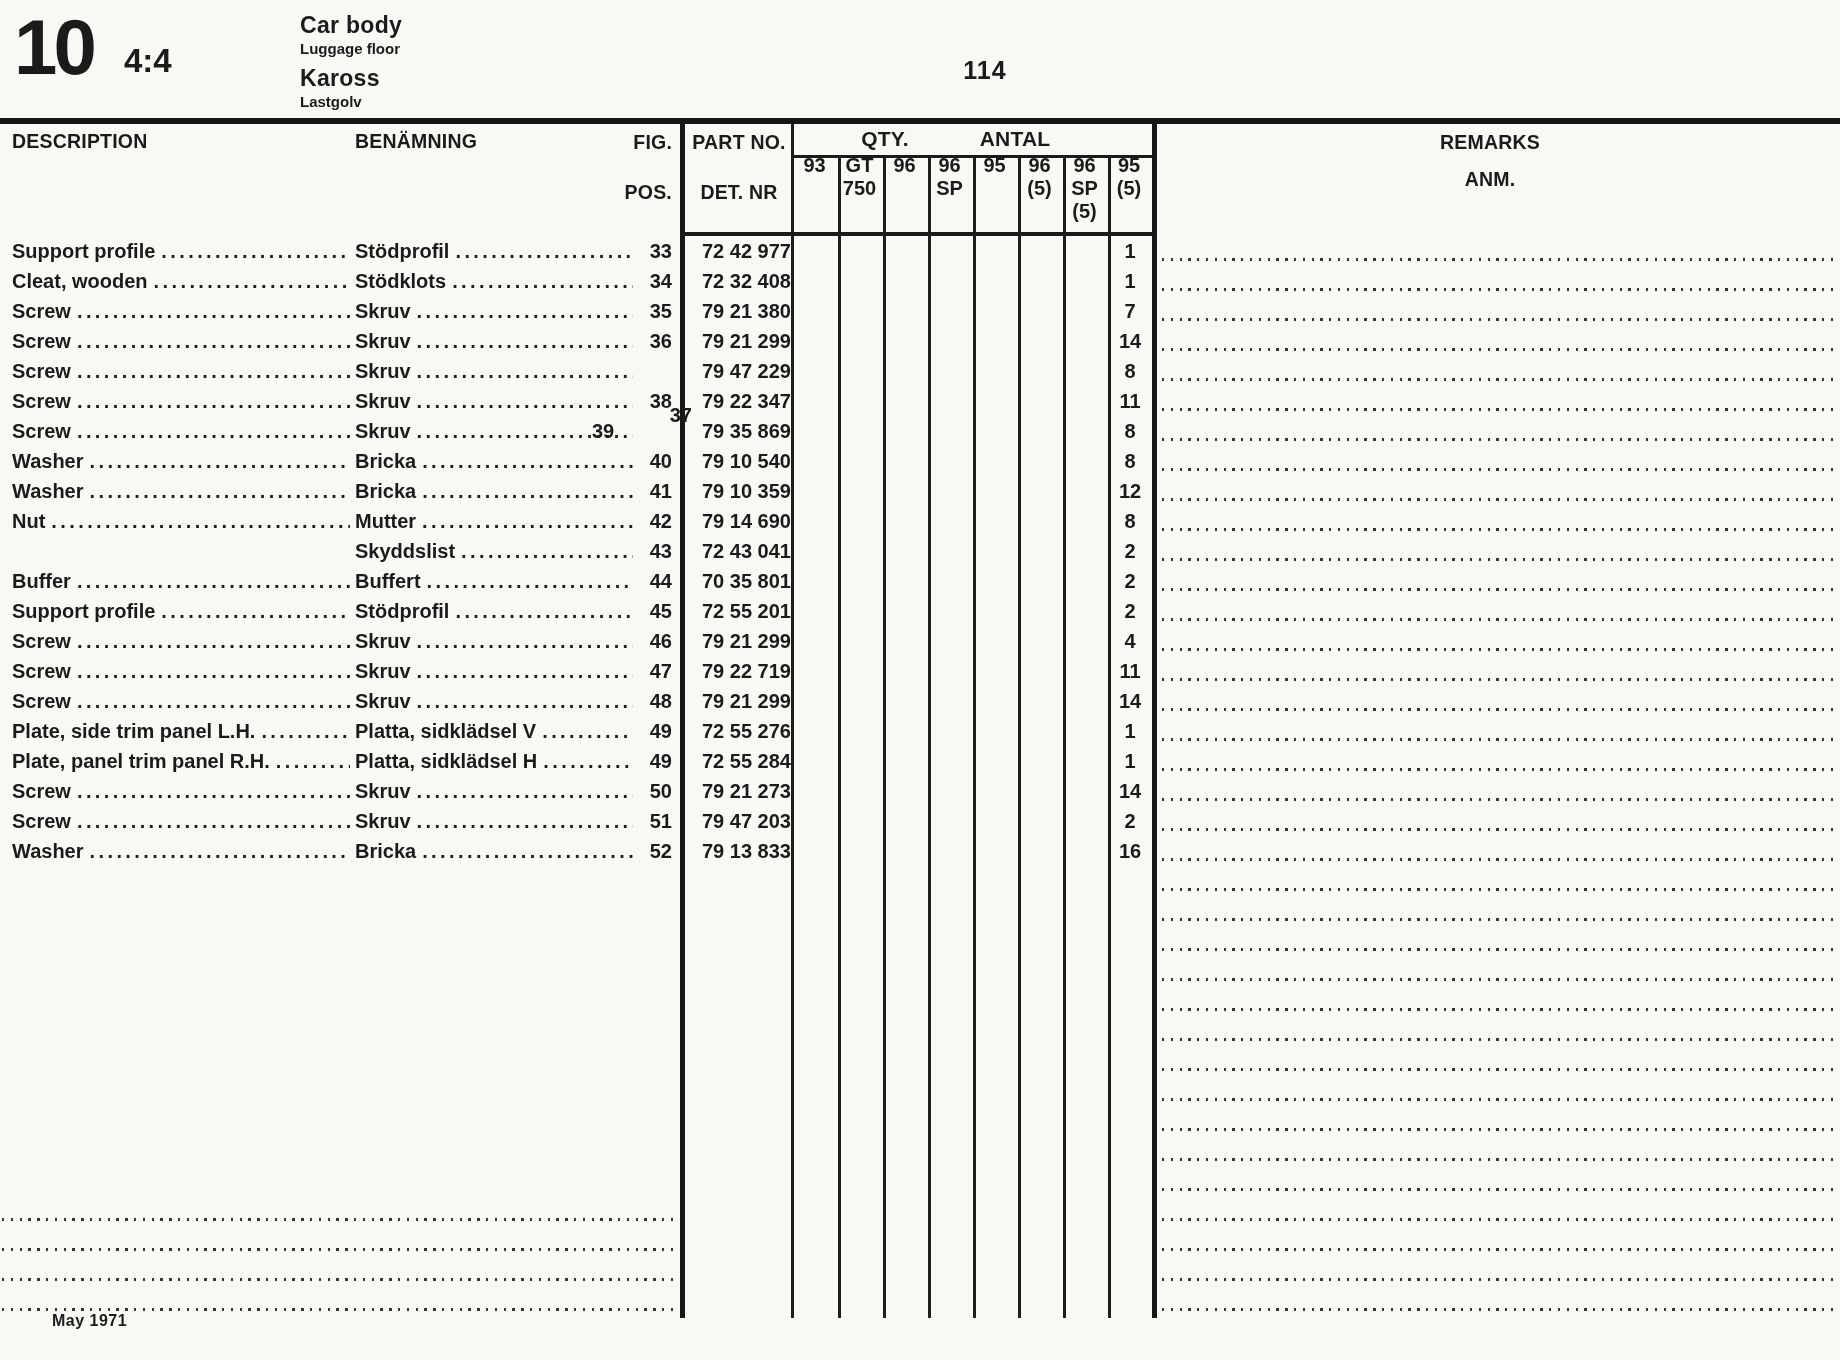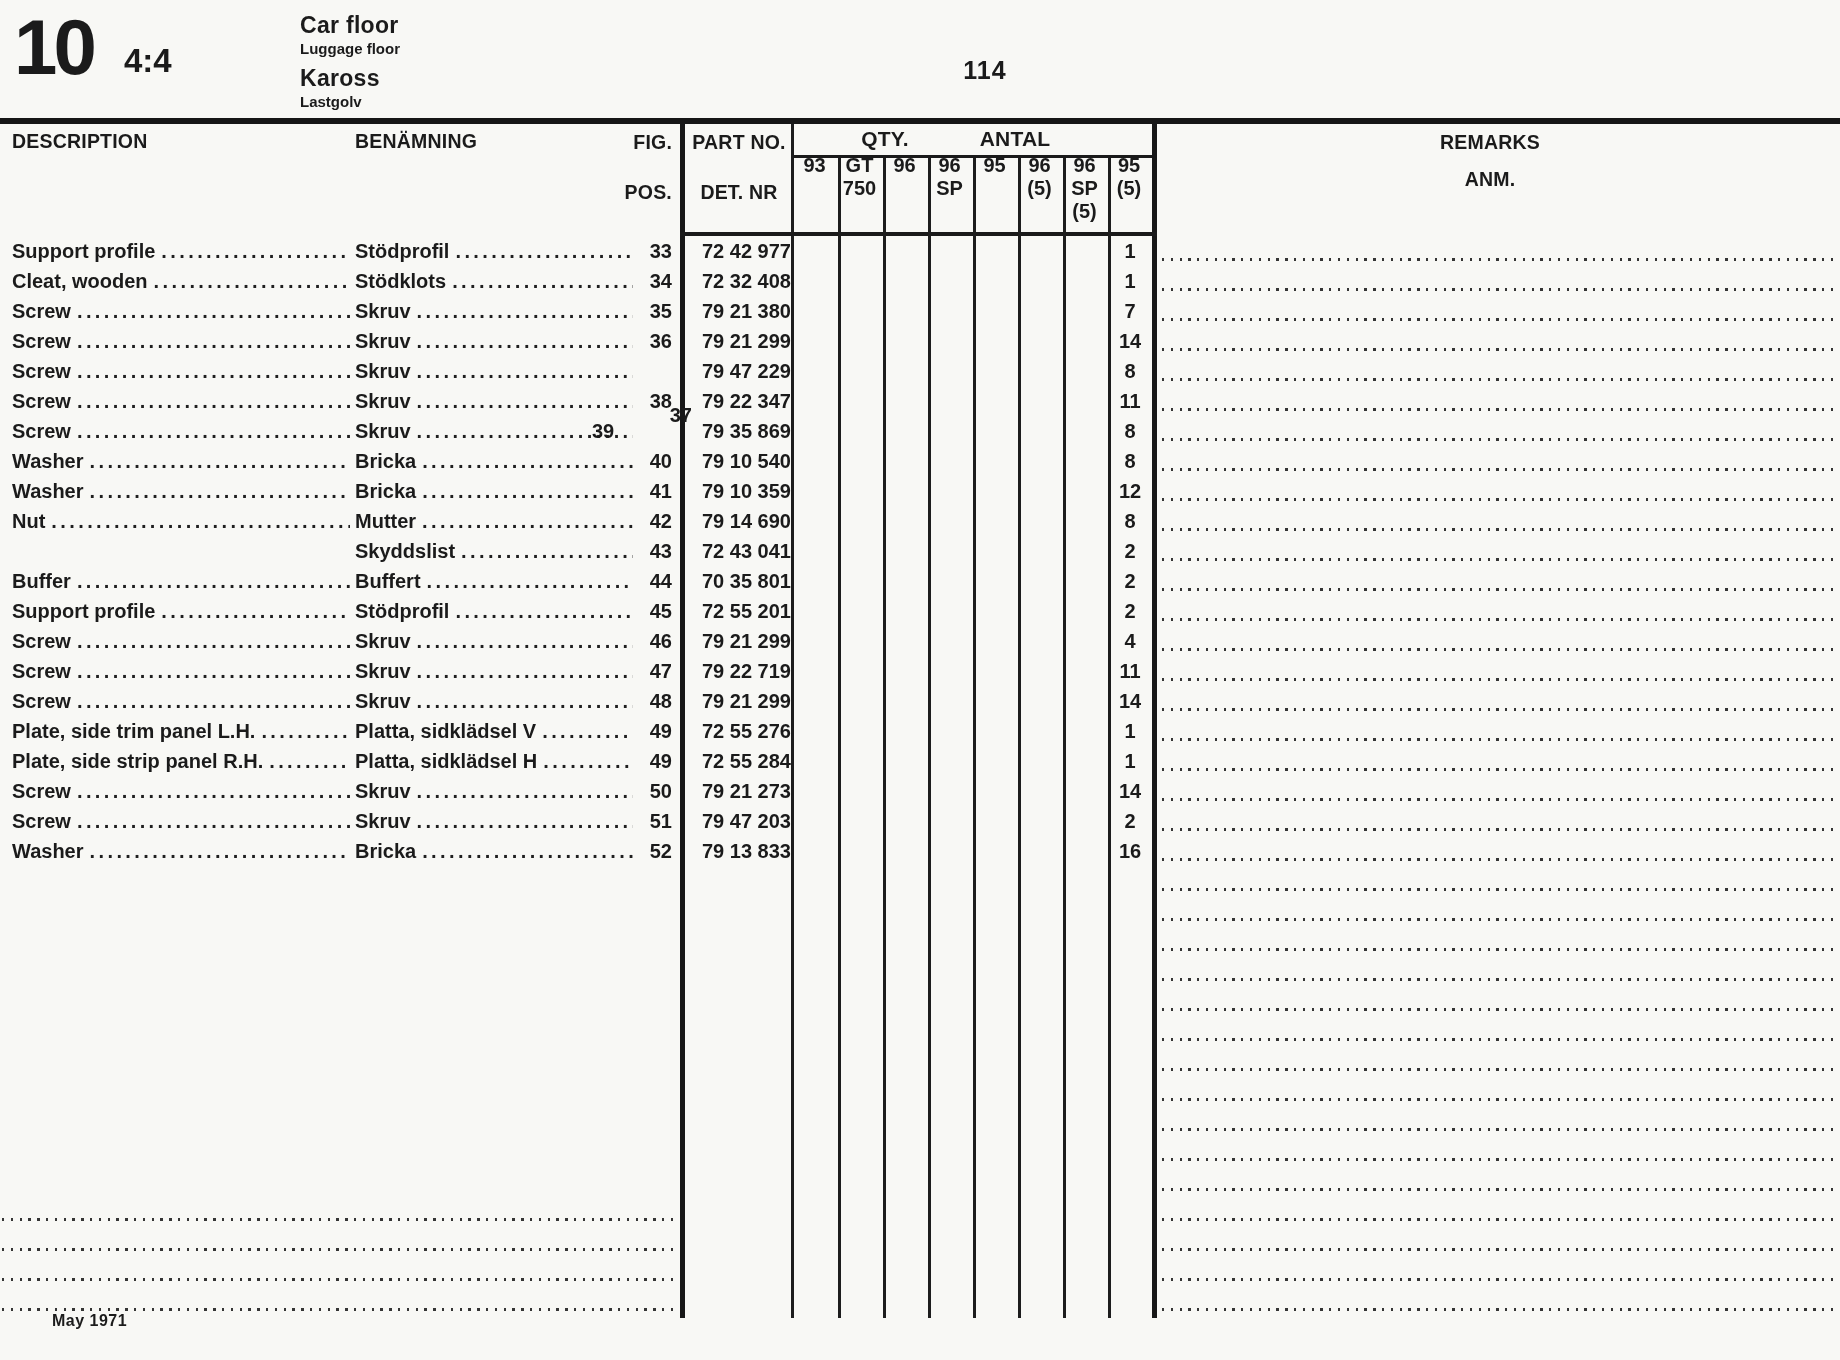--- a/index.html
+++ b/index.html
@@ -48,21 +48,21 @@
 </style>
 </head>
 <body>
 
 <div class="page">
 
   <div class="abs sec-num">10</div>
   <div class="abs sec-ref">4:4</div>
 
   <div class="abs title-block">
-    <div class="t-lg">Car floor</div>
+    <div class="t-lg">Car body</div>
     <div class="t-sm">Luggage floor</div>
     <div class="t-lg t-gap">Kaross</div>
     <div class="t-sm">Lastgolv</div>
   </div>
 
   <div class="abs page-num">114</div>
 
 
   <div class="abs top-rule"></div>
 
@@ -443,21 +443,21 @@
         </div>
         <div class="cell" style="left: 702px; width: 160px;">
           <span class="txt">72 55 276</span>
         </div>
         <div class="cell" style="left: 1108px; width: 44px; justify-content: center;">
           <span class="txt">1</span>
         </div>
       </div>
       <div class="row" style="top: 746px;">
         <div class="cell" style="left: 12px; width: 338px;">
-          <span class="txt">Plate, side strip panel R.H.</span>
+          <span class="txt">Plate, panel trim panel R.H.</span>
           <span class="leader"></span>
         </div>
         <div class="cell" style="left: 355px; width: 278px;">
           <span class="txt">Platta, sidklädsel H</span>
           <span class="leader"></span>
         </div>
         <div class="cell" style="left: 592px; width: 80px; justify-content: flex-end;">
           <span class="txt">49</span>
         </div>
         <div class="cell" style="left: 702px; width: 160px;">

